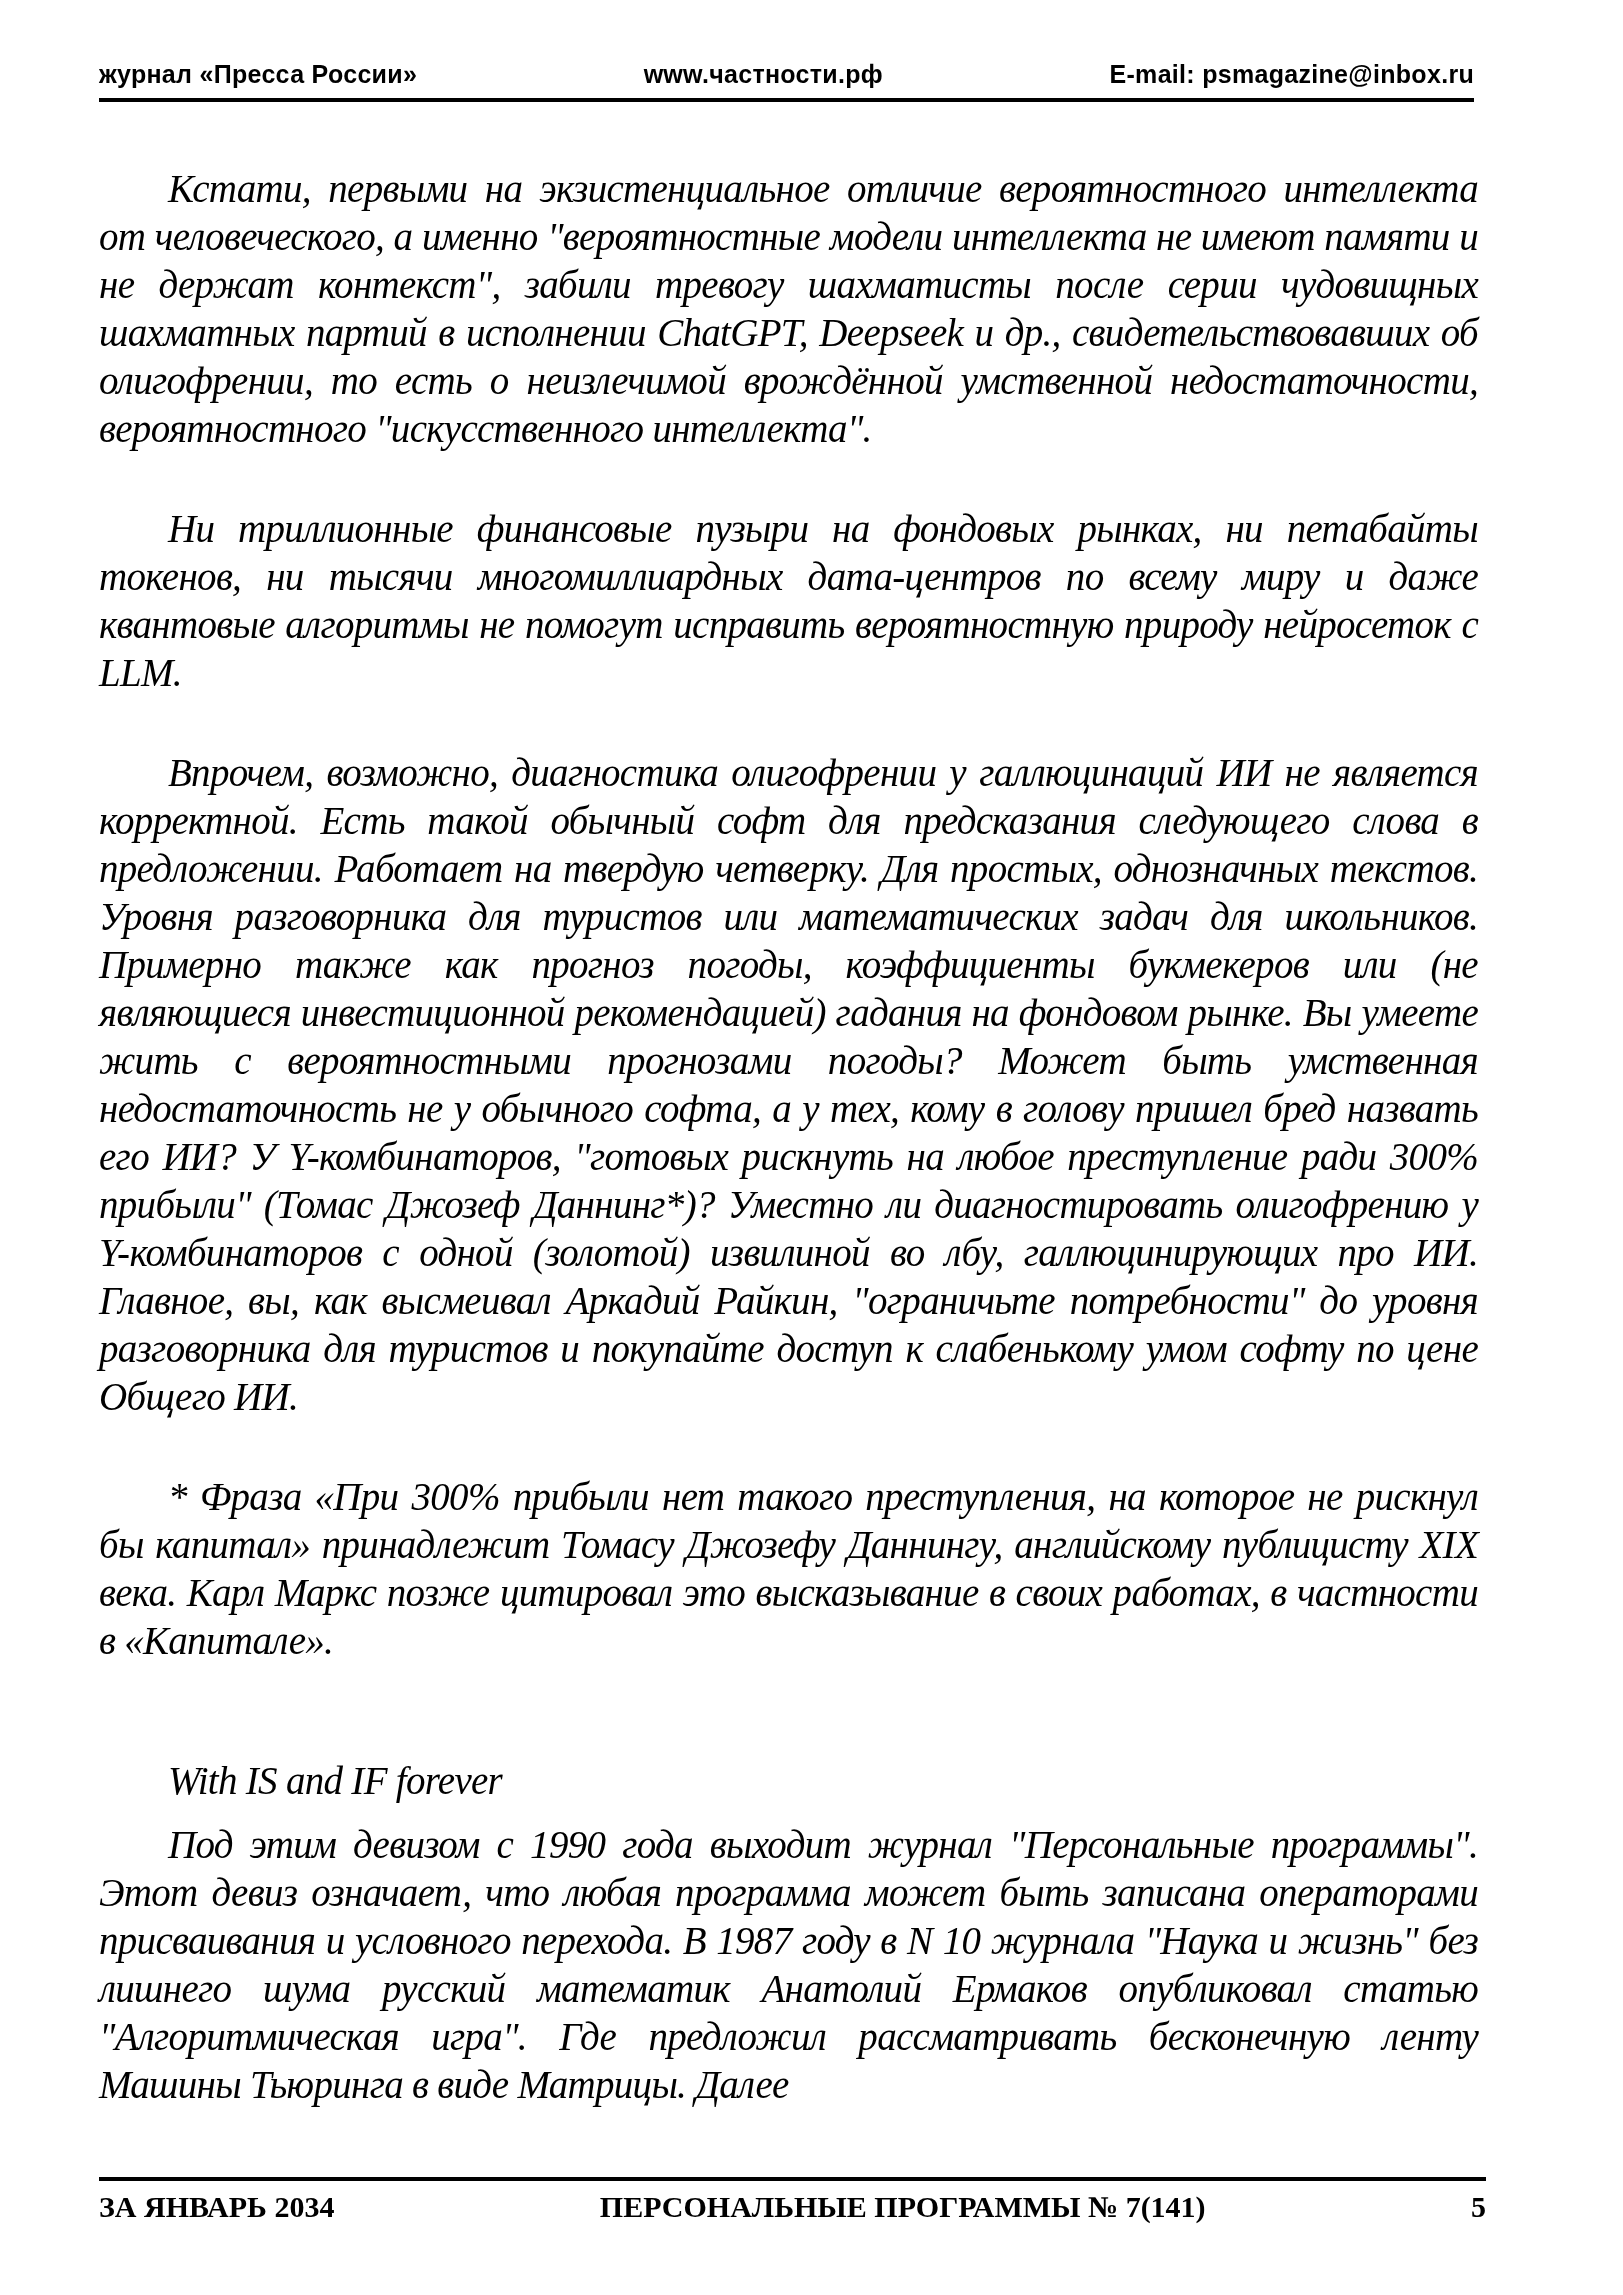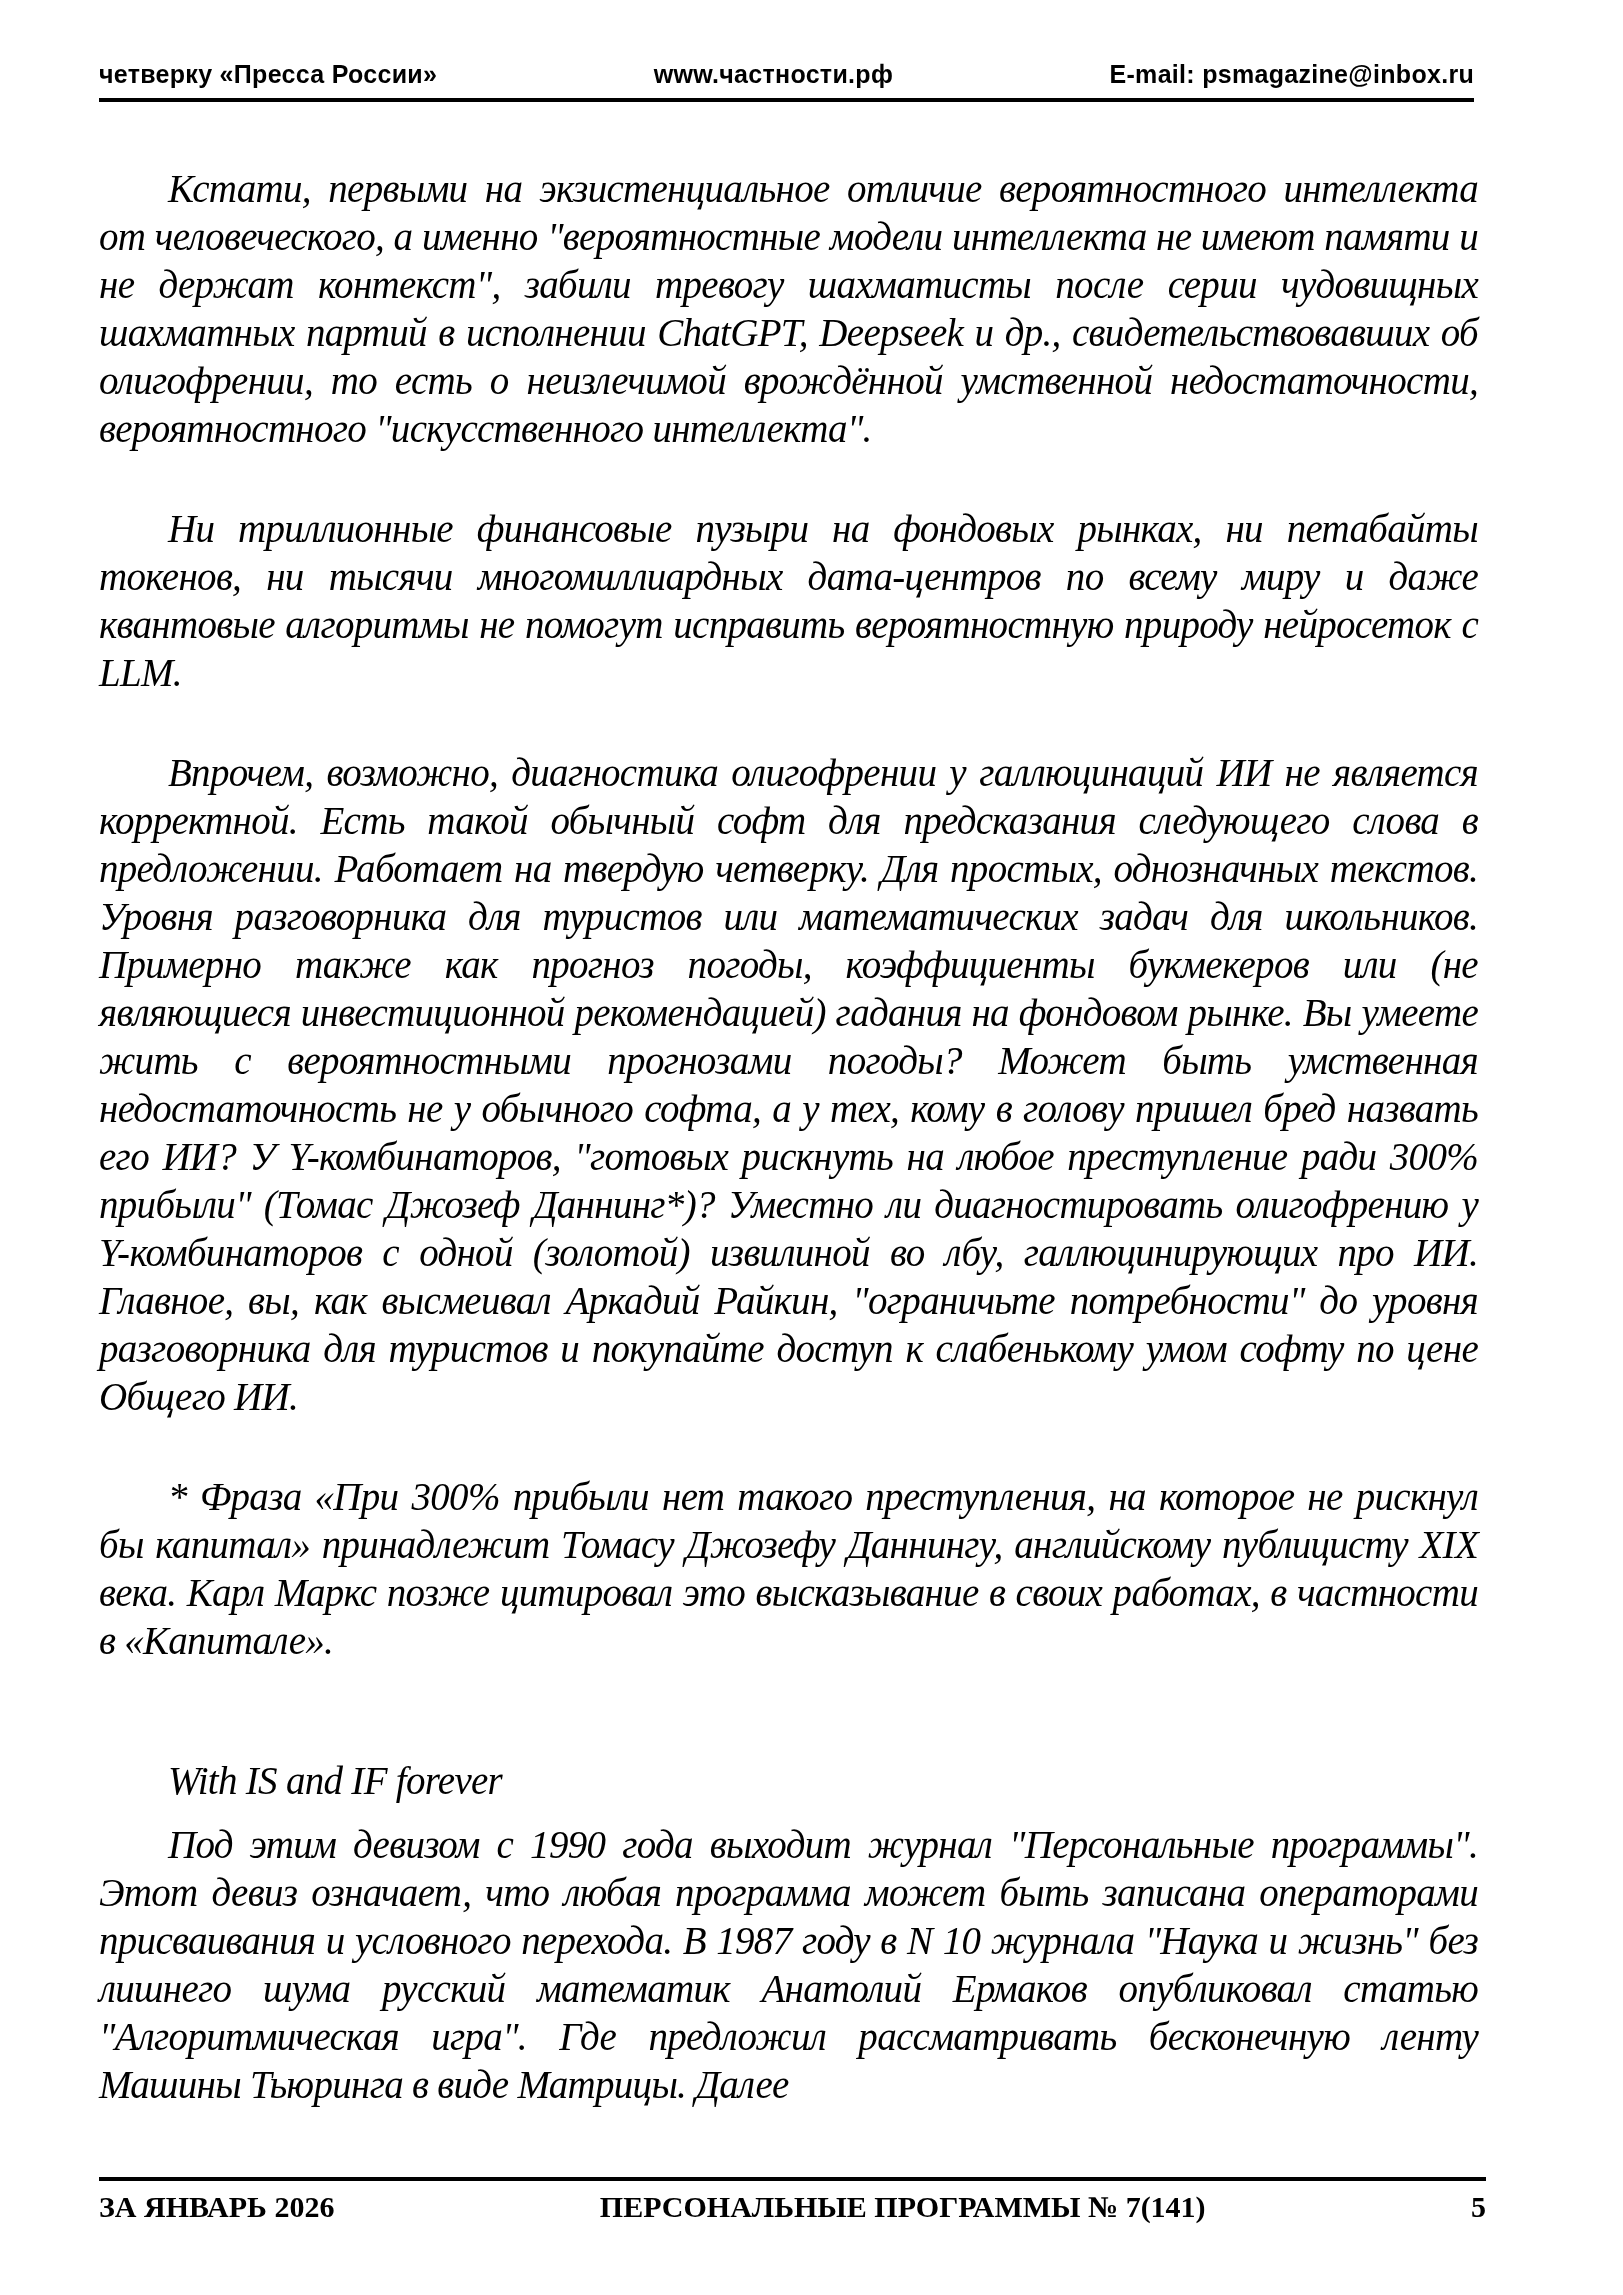--- a/index.html
+++ b/index.html
@@ -96,36 +96,36 @@
     flex: 1;
     text-align: center;
   }
 </style>
 </head>
 <body>
 
 <div class="page">
 
   <div class="page-header">
-    <span>четверку «Пресса России»</span>
+    <span>журнал «Пресса России»</span>
     <span>www.частности.рф</span>
     <span>E-mail: psmagazine@inbox.ru</span>
   </div>
   <div class="header-rule"></div>
 
   <div class="article">
     <p>Кстати, первыми на экзистенциальное отличие вероятностного интеллекта от человеческого, а именно "вероятностные модели интеллекта не имеют памяти и не держат контекст", забили тревогу шахматисты после серии чудовищных шахматных партий в исполнении ChatGPT, Deepseek и др., свидетельствовавших об олигофрении, то есть о неизлечимой врождённой умственной недостаточности, вероятностного "искусственного интеллекта".</p>
     <p>Ни триллионные финансовые пузыри на фондовых рынках, ни петабайты токенов, ни тысячи многомиллиардных дата-центров по всему миру и даже квантовые алгоритмы не помогут исправить вероятностную природу нейросеток с LLM.</p>
     <p>Впрочем, возможно, диагностика олигофрении у галлюцинаций ИИ не является корректной. Есть такой обычный софт для предсказания следующего слова в предложении. Работает на твердую четверку. Для простых, однозначных текстов. Уровня разговорника для туристов или математических задач для школьников. Примерно также как прогноз погоды, коэффициенты букмекеров или (не являющиеся инвестиционной рекомендацией) гадания на фондовом рынке. Вы умеете жить с вероятностными прогнозами погоды? Может быть умственная недостаточность не у обычного софта, а у тех, кому в голову пришел бред назвать его ИИ? У Y-комбинаторов, "готовых рискнуть на любое преступление ради 300% прибыли" (Томас Джозеф Даннинг*)? Уместно ли диагностировать олигофрению у Y-комбинаторов с одной (золотой) извилиной во лбу, галлюцинирующих про ИИ. Главное, вы, как высмеивал Аркадий Райкин, "ограничьте потребности" до уровня разговорника для туристов и покупайте доступ к слабенькому умом софту по цене Общего ИИ.</p>
     <p class="footnote">* Фраза «При 300% прибыли нет такого преступления, на которое не рискнул бы капитал» принадлежит Томасу Джозефу Даннингу, английскому публицисту XIX века. Карл Маркс позже цитировал это высказывание в своих работах, в частности в «Капитале».</p>
     <p class="section-heading">With IS and IF forever</p>
     <p class="closing">Под этим девизом с 1990 года выходит журнал "Персональные программы". Этот девиз означает, что любая программа может быть записана операторами присваивания и условного перехода. В 1987 году в N 10 журнала "Наука и жизнь" без лишнего шума русский математик Анатолий Ермаков опубликовал статью "Алгоритмическая игра". Где предложил рассматривать бесконечную ленту Машины Тьюринга в виде Матрицы. Далее</p>
   </div>
 
   <div class="footer-rule"></div>
   <div class="page-footer">
-    <span>ЗА ЯНВАРЬ 2026</span>
+    <span>ЗА ЯНВАРЬ 2034</span>
     <span class="center">ПЕРСОНАЛЬНЫЕ ПРОГРАММЫ  № 7(141)</span>
     <span>5</span>
   </div>
 
 </div>
 
 
 </body></html>

